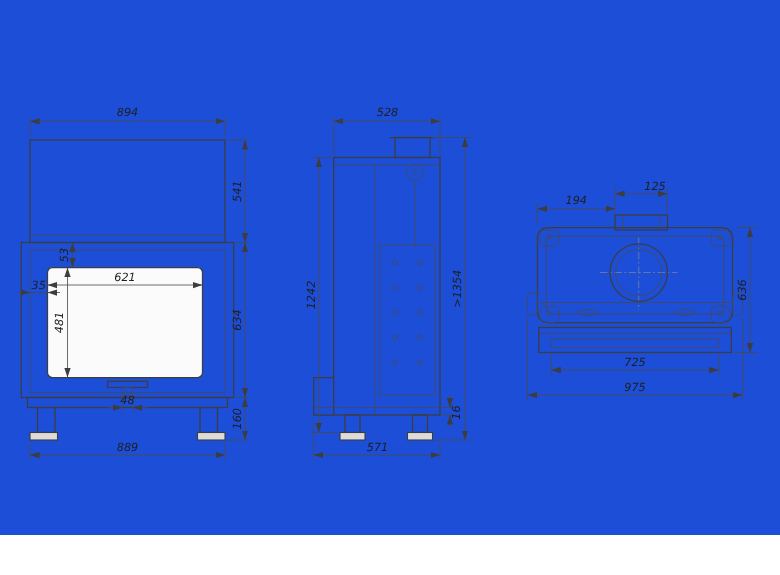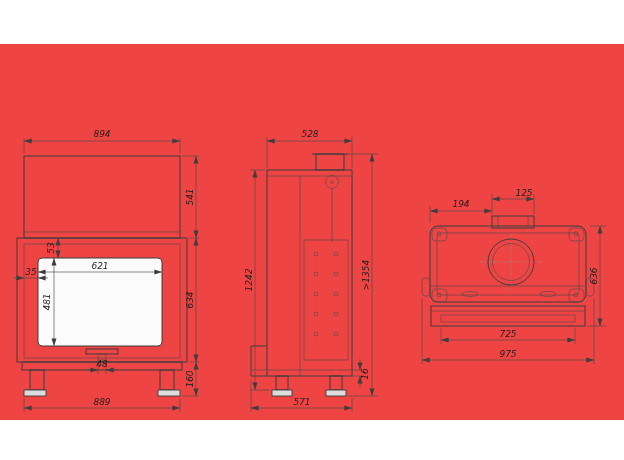--- a/index.html
+++ b/index.html
@@ -1,16 +1,16 @@
 <!DOCTYPE html>
 <html><head>
 <meta charset="utf-8">
 <style>
   html,body{margin:0;padding:0;background:#ffffff;}
-  .sheet{position:relative;width:624px;height:376px;background:#ef4444;overflow:hidden;margin-top:44px;}
+  .sheet{position:relative;width:624px;height:428px;background:#1d4ed8;overflow:hidden;}
   svg{display:block;}
   text{font-family:"DejaVu Sans",sans-serif;font-style:italic;font-size:9px;fill:#1f1f1f;}
   .geo{fill:none;stroke:#3d3d3d;stroke-width:1;}
   .thin{fill:none;stroke:#4a4a4a;stroke-width:0.6;}
   .dim{fill:none;stroke:#4a4a4a;stroke-width:0.65;}
   .cl{fill:none;stroke:#8f8f8f;stroke-width:0.5;stroke-dasharray:6 2 1.5 2;}
   .glass{fill:#fbfbfb;stroke:#3d3d3d;stroke-width:1;}
   .pad{fill:#dcdcdc;stroke:#3d3d3d;stroke-width:0.9;}
 </style>
 </head>

